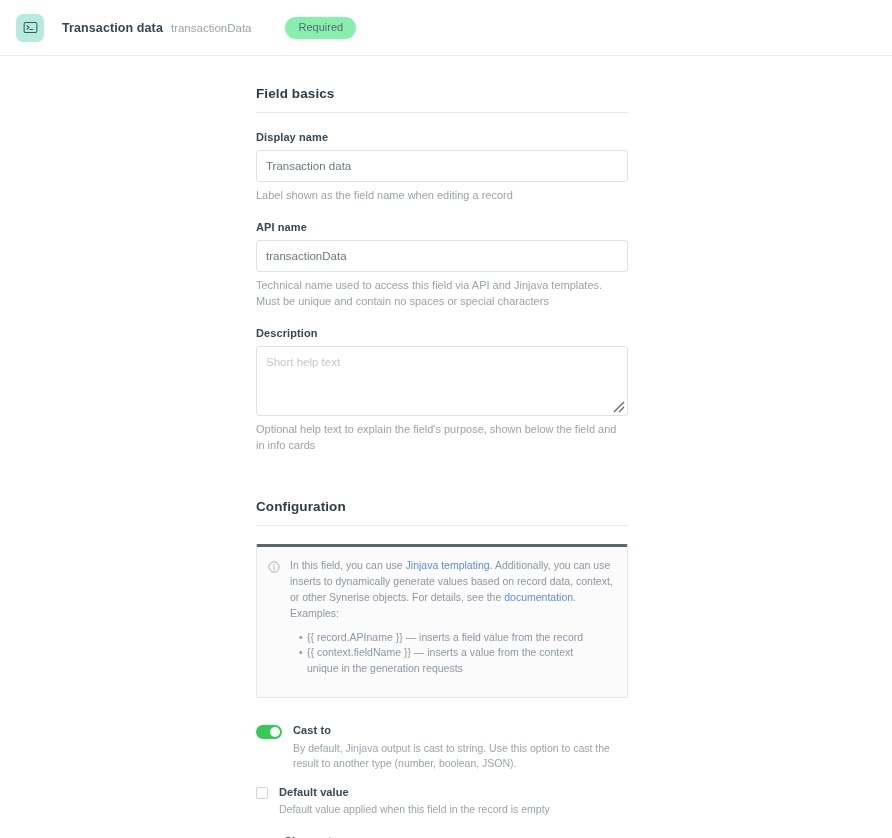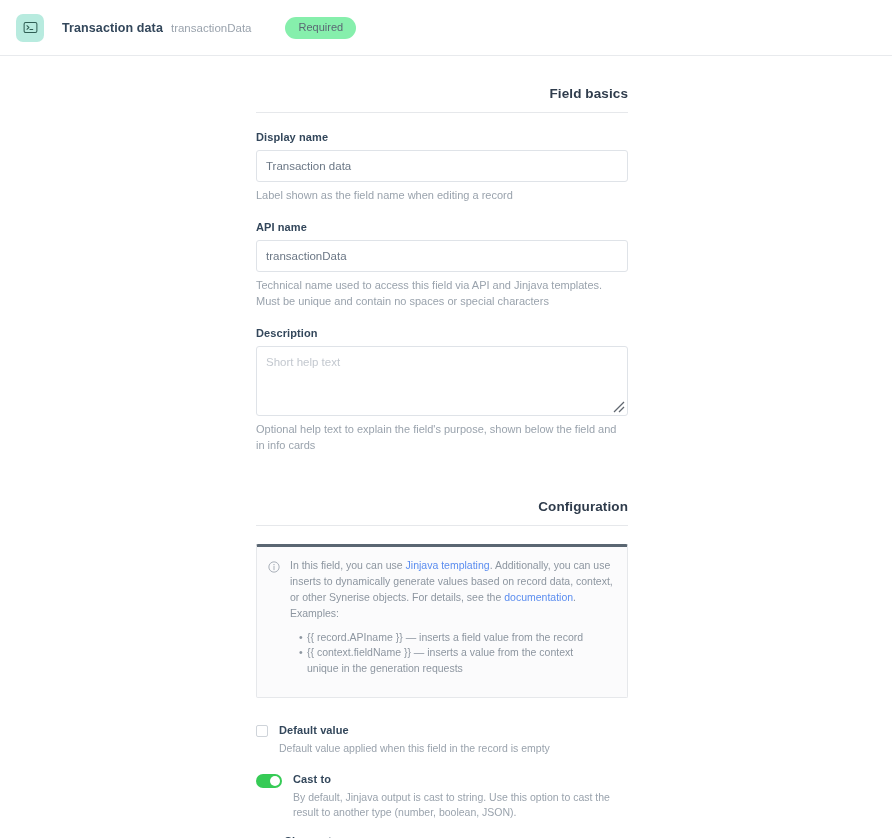--- a/index.html
+++ b/index.html
@@ -68,21 +68,20 @@
     margin: 0 auto;
     margin-left: 256px;
   }
 
   .section-title {
     font-size: 13.5px;
     font-weight: bold;
     color: #2f3c4c;
     margin: 0 0 11px 0;
     letter-spacing: .1px;
-    text-align: right;
   }
   .section-rule {
     height: 1px;
     background: #e6e8eb;
     margin-bottom: 18px;
   }
 
   .field-label {
     font-size: 11px;
     font-weight: bold;
@@ -302,38 +301,38 @@
       </span>
       <div class="callout-body">
         <span>In this field, you can use </span><a href="#">Jinjava templating</a><span>. Additionally, you can use inserts to dynamically generate values based on record data, context, or other Synerise objects. For details, see the </span><a href="#">documentation</a><span>. Examples:</span>
         <ul class="callout-list">
           <li>{{ record.APIname }} — inserts a field value from the record</li>
           <li>{{ context.fieldName }} — inserts a value from the context unique in the generation requests</li>
         </ul>
       </div>
     </div>
 
-    <div class="opt-row">
-      <div class="checkbox"></div>
-      <div class="opt-text">
-        <div class="opt-title">Default value</div>
-        <div class="opt-desc">Default value applied when this field in the record is empty</div>
-      </div>
-    </div>
-
     <div class="opt-row" style="margin-bottom:14px;">
       <div class="toggle on">
           <span class="knob"></span>
         </div>
       <div class="opt-text">
         <div class="opt-title">Cast to</div>
         <div class="opt-desc">By default, Jinjava output is cast to string. Use this option to cast the result to another type (number, boolean, JSON).</div>
       </div>
     </div>
 
+    <div class="opt-row">
+      <div class="checkbox"></div>
+      <div class="opt-text">
+        <div class="opt-title">Default value</div>
+        <div class="opt-desc">Default value applied when this field in the record is empty</div>
+      </div>
+    </div>
+
     <div class="nested">
       <div class="nested-label">Choose type</div>
       <div class="select-wrap">
         <select class="select-input">
           <option>JSON Object</option>
         </select>
         
       </div>
 
     </div>

